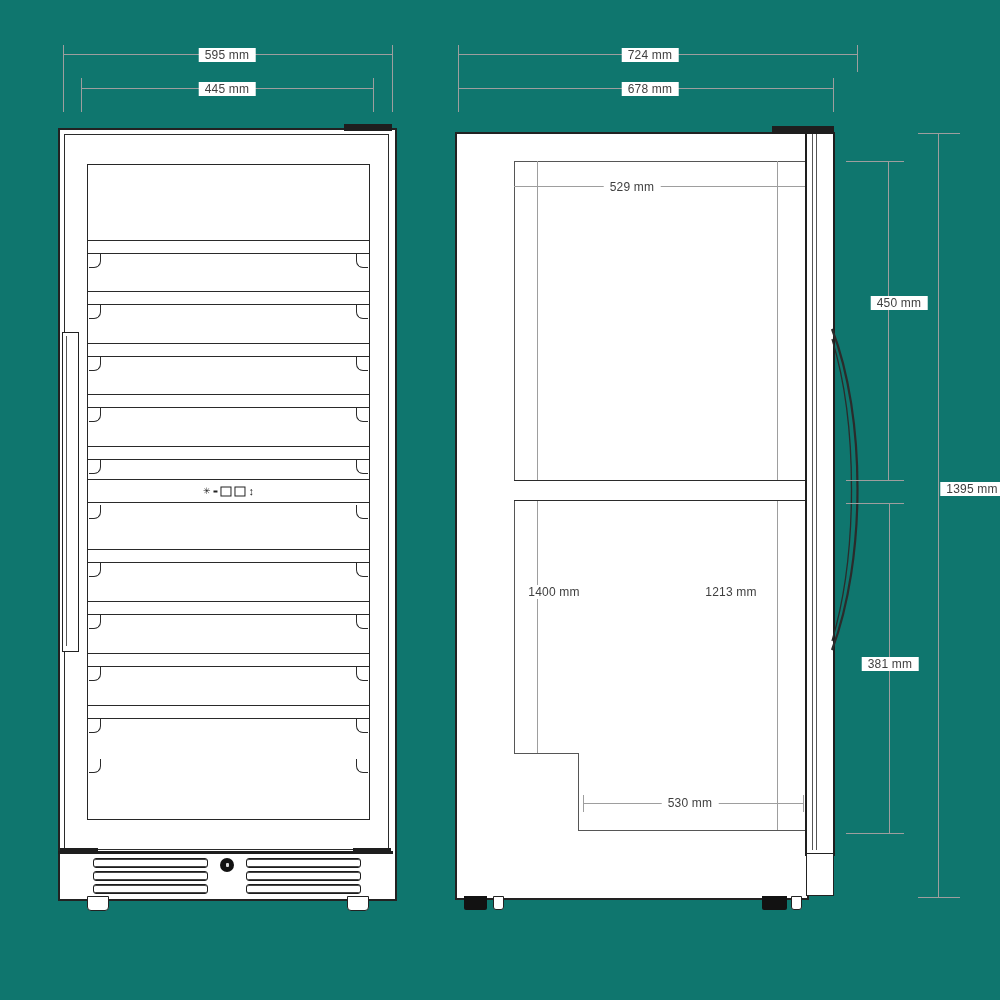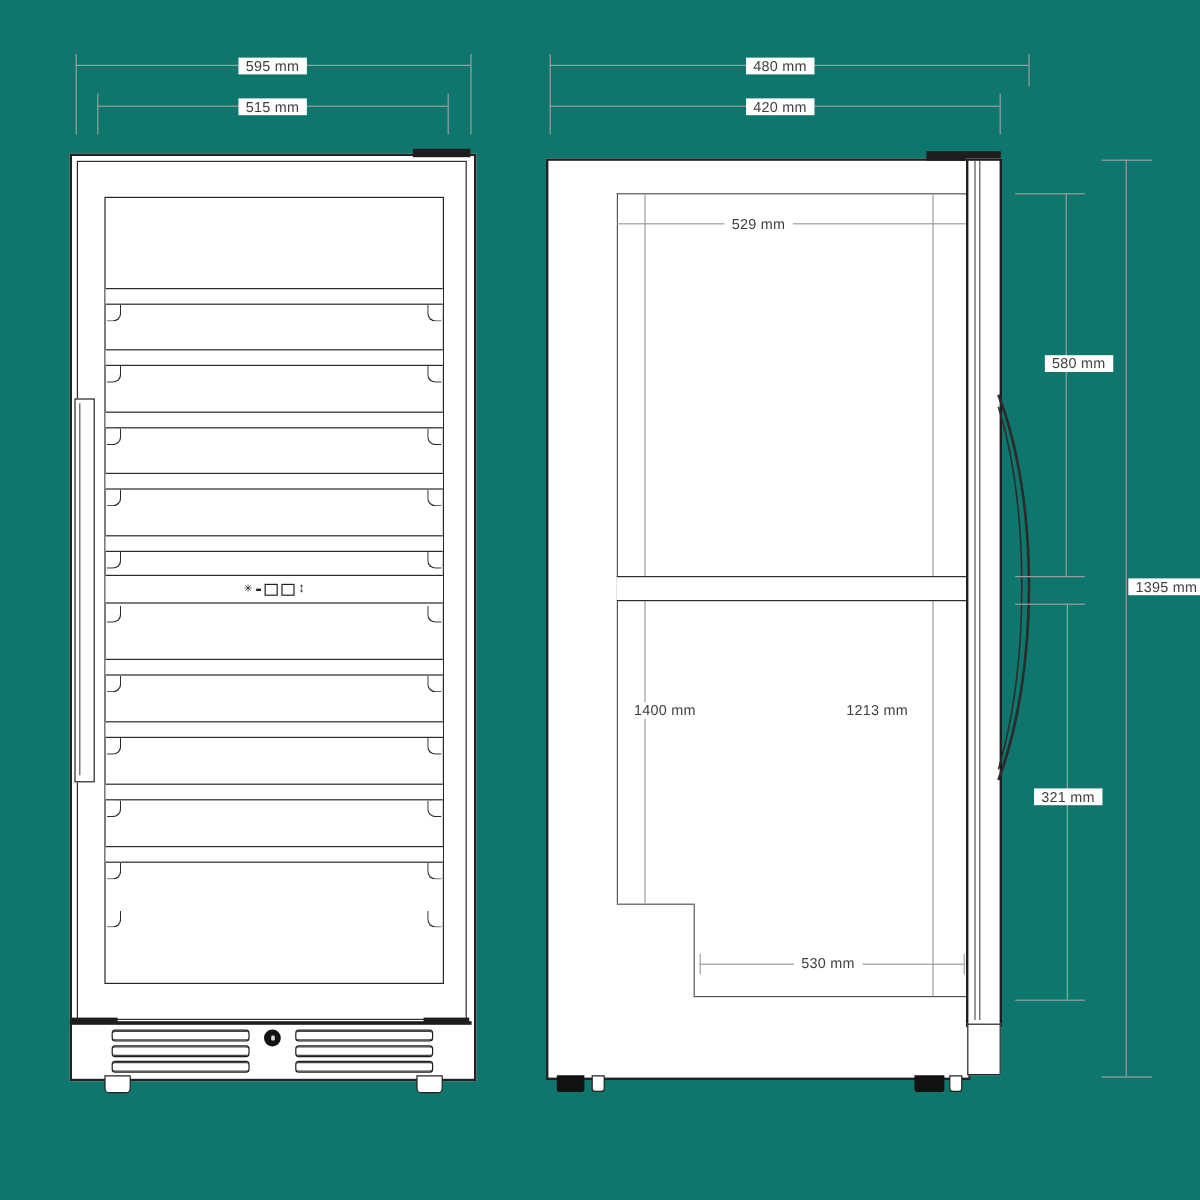--- a/index.html
+++ b/index.html
@@ -40,21 +40,21 @@
 
   <div>
 
     <div class="dl" style="left:63px;top:54px;width:329px;height:1px;"></div>
     <div class="dl" style="left:63px;top:45px;width:1px;height:67px;"></div>
     <div class="dl" style="left:392px;top:45px;width:1px;height:67px;"></div>
     <div class="dl" style="left:81px;top:88px;width:292px;height:1px;"></div>
     <div class="dl" style="left:81px;top:78px;width:1px;height:34px;"></div>
     <div class="dl" style="left:373px;top:78px;width:1px;height:34px;"></div>
     <div class="dlab" style="left:227px;top:55px;">595 mm</div>
-    <div class="dlab" style="left:227px;top:89px;">515 mm</div>
+    <div class="dlab" style="left:227px;top:89px;">445 mm</div>
 
     <div class="abs" style="left:58px;top:128px;width:335px;height:769px;border:2px solid #222;background:#fff;"></div>
     <div class="dk" style="left:344px;top:124px;width:48px;height:7px;"></div>
     <div class="abs" style="left:64px;top:134px;width:323px;height:714px;border:1px solid #2b2b2b;"></div>
     <div class="dk" style="left:58px;top:851px;width:335px;height:3px;"></div>
     <div class="dk" style="left:60px;top:848px;width:38px;height:4px;"></div>
     <div class="dk" style="left:353px;top:848px;width:38px;height:4px;"></div>
 
     <div class="abs" id="glass" style="left:87px;top:164px;width:281px;height:654px;border:1.5px solid #272727;background:#fff;">
         <div class="shelf" style="top: 75px;"></div>
@@ -119,22 +119,22 @@
     <div class="footW" style="left:347px;top:896px;"></div>
   </div>
 
   <div>
 
     <div class="dl" style="left:458px;top:54px;width:399px;height:1px;"></div>
     <div class="dl" style="left:458px;top:45px;width:1px;height:67px;"></div>
     <div class="dl" style="left:857px;top:45px;width:1px;height:27px;"></div>
     <div class="dl" style="left:458px;top:88px;width:375px;height:1px;"></div>
     <div class="dl" style="left:833px;top:78px;width:1px;height:34px;"></div>
-    <div class="dlab" style="left:650px;top:55px;">480 mm</div>
-    <div class="dlab" style="left:650px;top:89px;">420 mm</div>
+    <div class="dlab" style="left:650px;top:55px;">724 mm</div>
+    <div class="dlab" style="left:650px;top:89px;">678 mm</div>
 
     <div class="abs" style="left:455px;top:132px;width:350px;height:764px;border:2px solid #222;background:#fff;"></div>
     <div class="dk" style="left:772px;top:126px;width:62px;height:8px;"></div>
 
     <div class="il" style="left:514px;top:161px;width:291px;height:1.4px;"></div>
     <div class="il" style="left:514px;top:161px;width:1.4px;height:592px;"></div>
     <div class="il" style="left:514px;top:753px;width:64px;height:1.4px;"></div>
     <div class="il" style="left:578px;top:753px;width:1.4px;height:77px;"></div>
     <div class="il" style="left:578px;top:830px;width:227px;height:1.4px;"></div>
 
@@ -165,25 +165,25 @@
     </svg>
 
     <div class="dl" style="left:918px;top:133px;width:42px;height:1px;"></div>
     <div class="dl" style="left:938px;top:133px;width:1px;height:764px;"></div>
     <div class="dl" style="left:918px;top:897px;width:42px;height:1px;"></div>
     <div class="dlab" style="left:929px;top:489px;margin-left:43px;">1395 mm</div>
 
     <div class="dl" style="left:846px;top:161px;width:58px;height:1px;"></div>
     <div class="dl" style="left:888px;top:161px;width:1px;height:319px;"></div>
     <div class="dl" style="left:846px;top:480px;width:58px;height:1px;"></div>
-    <div class="dlab" style="left:899px;top:303px;">580 mm</div>
+    <div class="dlab" style="left:899px;top:303px;">450 mm</div>
 
     <div class="dl" style="left:846px;top:503px;width:58px;height:1px;"></div>
     <div class="dl" style="left:889px;top:503px;width:1px;height:330px;"></div>
     <div class="dl" style="left:846px;top:833px;width:58px;height:1px;"></div>
-    <div class="dlab" style="left:890px;top:664px;">321 mm</div>
+    <div class="dlab" style="left:890px;top:664px;">381 mm</div>
 
     <div class="footB" style="left:464px;top:896px;width:23px;"></div>
     <div class="roller" style="left:493px;top:896px;"></div>
     <div class="footB" style="left:762px;top:896px;width:25px;"></div>
     <div class="roller" style="left:791px;top:896px;"></div>
   </div>
 </div>
 
 </body></html>

